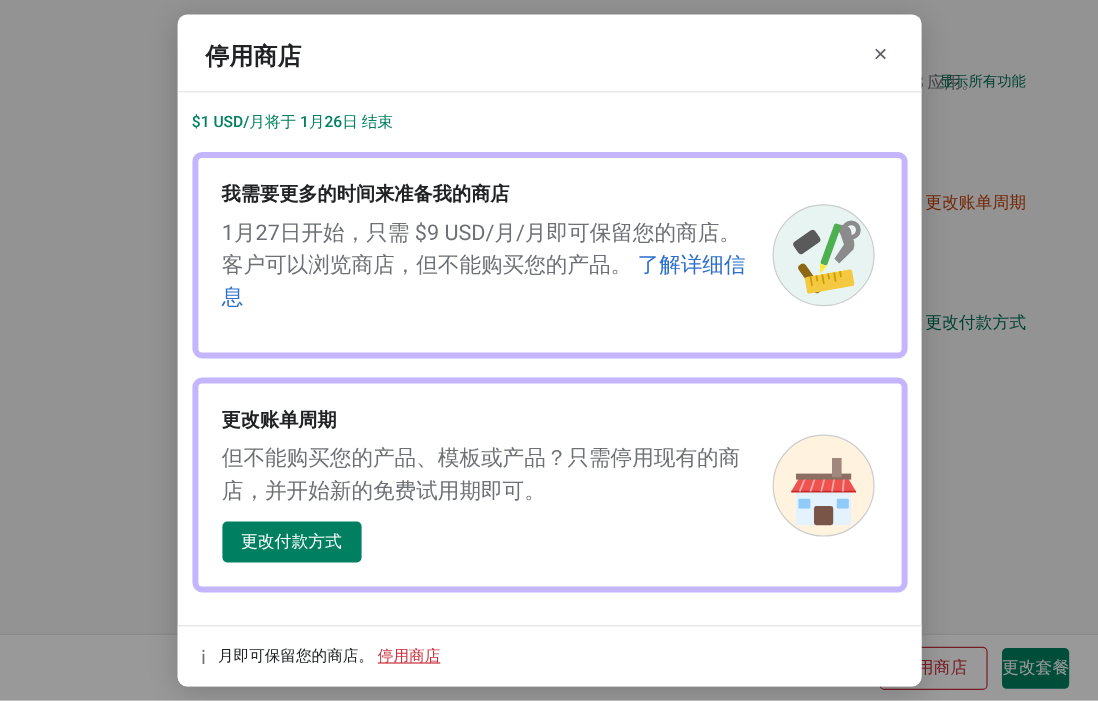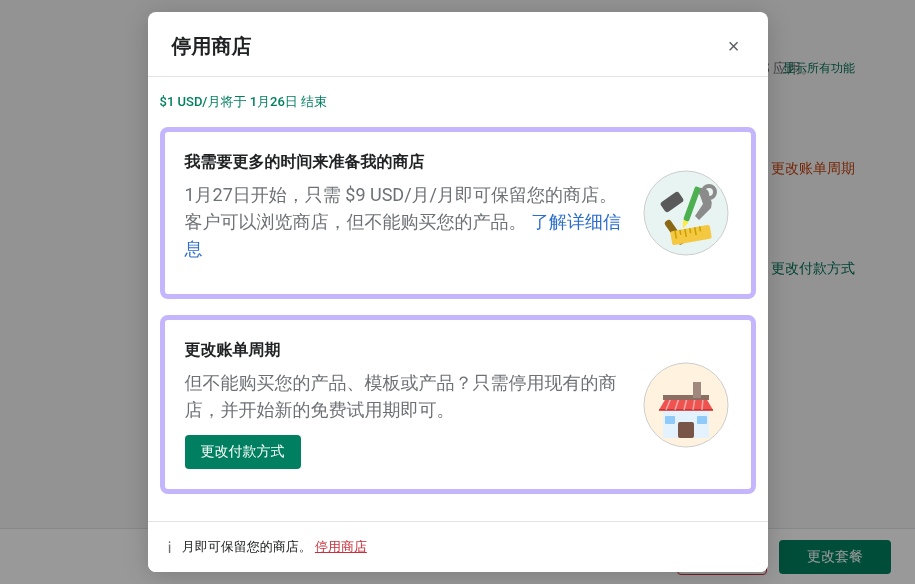--- a/index.html
+++ b/index.html
@@ -67,21 +67,21 @@
       padding: 8px 16px;
       border: 1px solid #c9303c;
       background: #fff;
       color: #c9303c;
       border-radius: 4px;
       font-size: 14px;
       cursor: pointer;
     }
 
     .btn-change-plan {
-      padding: 8px 28px;
+      padding: 8px 0;
       background: #008060;
       color: #fff;
       border: none;
       border-radius: 4px;
       font-size: 14px;
       cursor: pointer;
     }
 
     
     .overlay {

